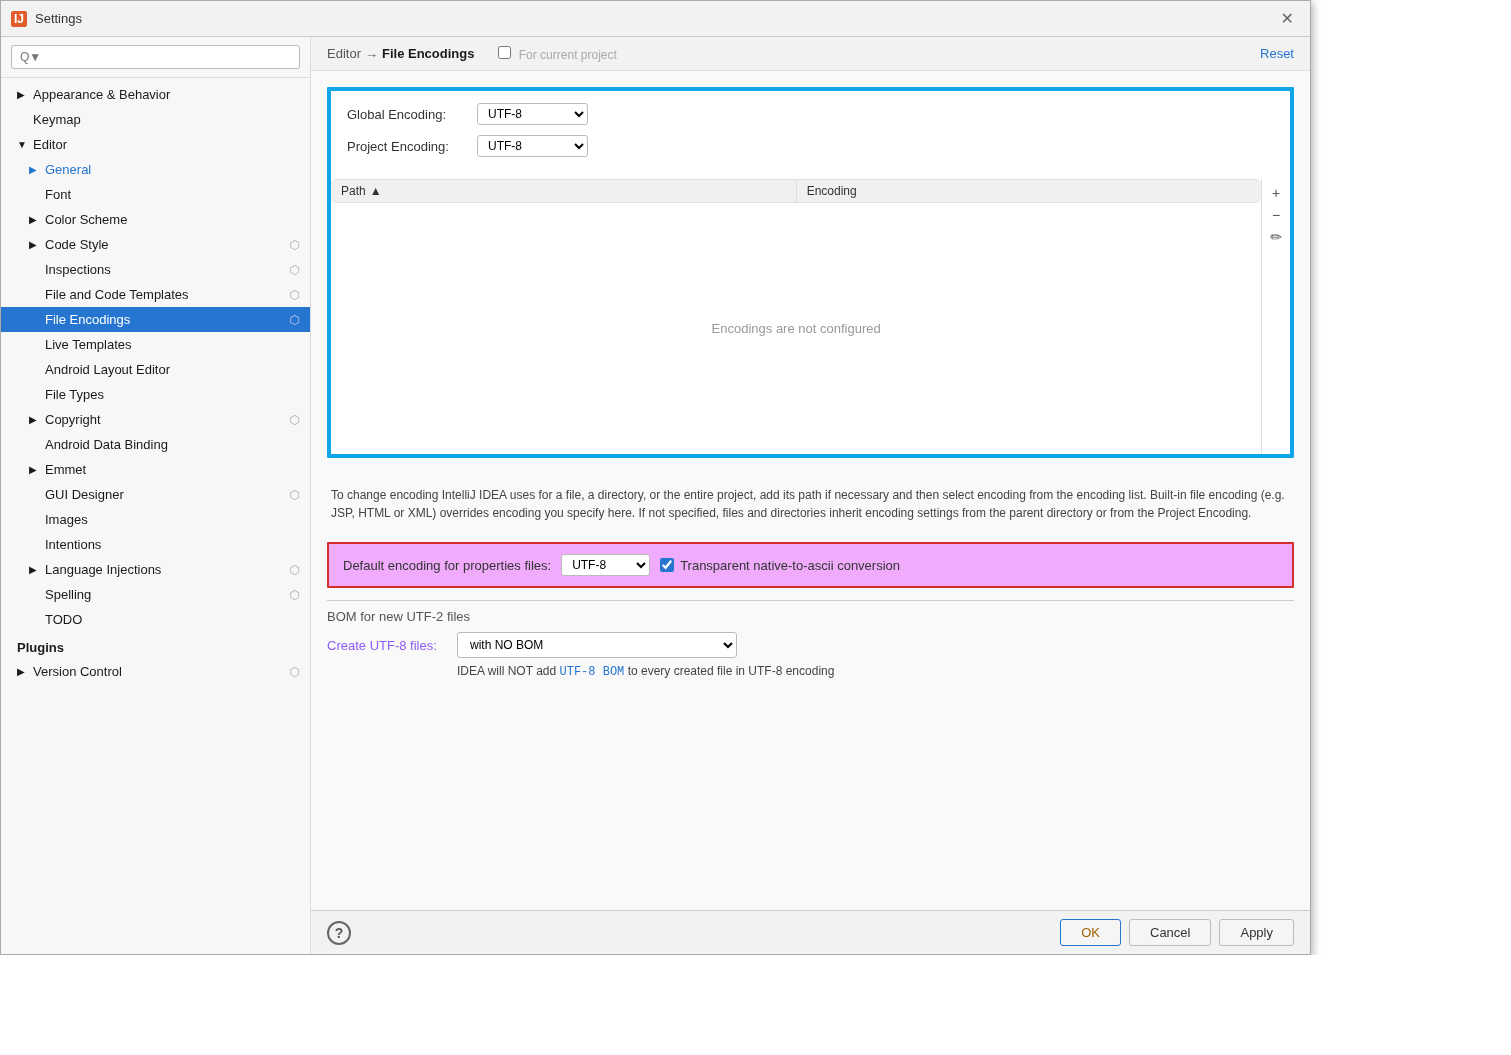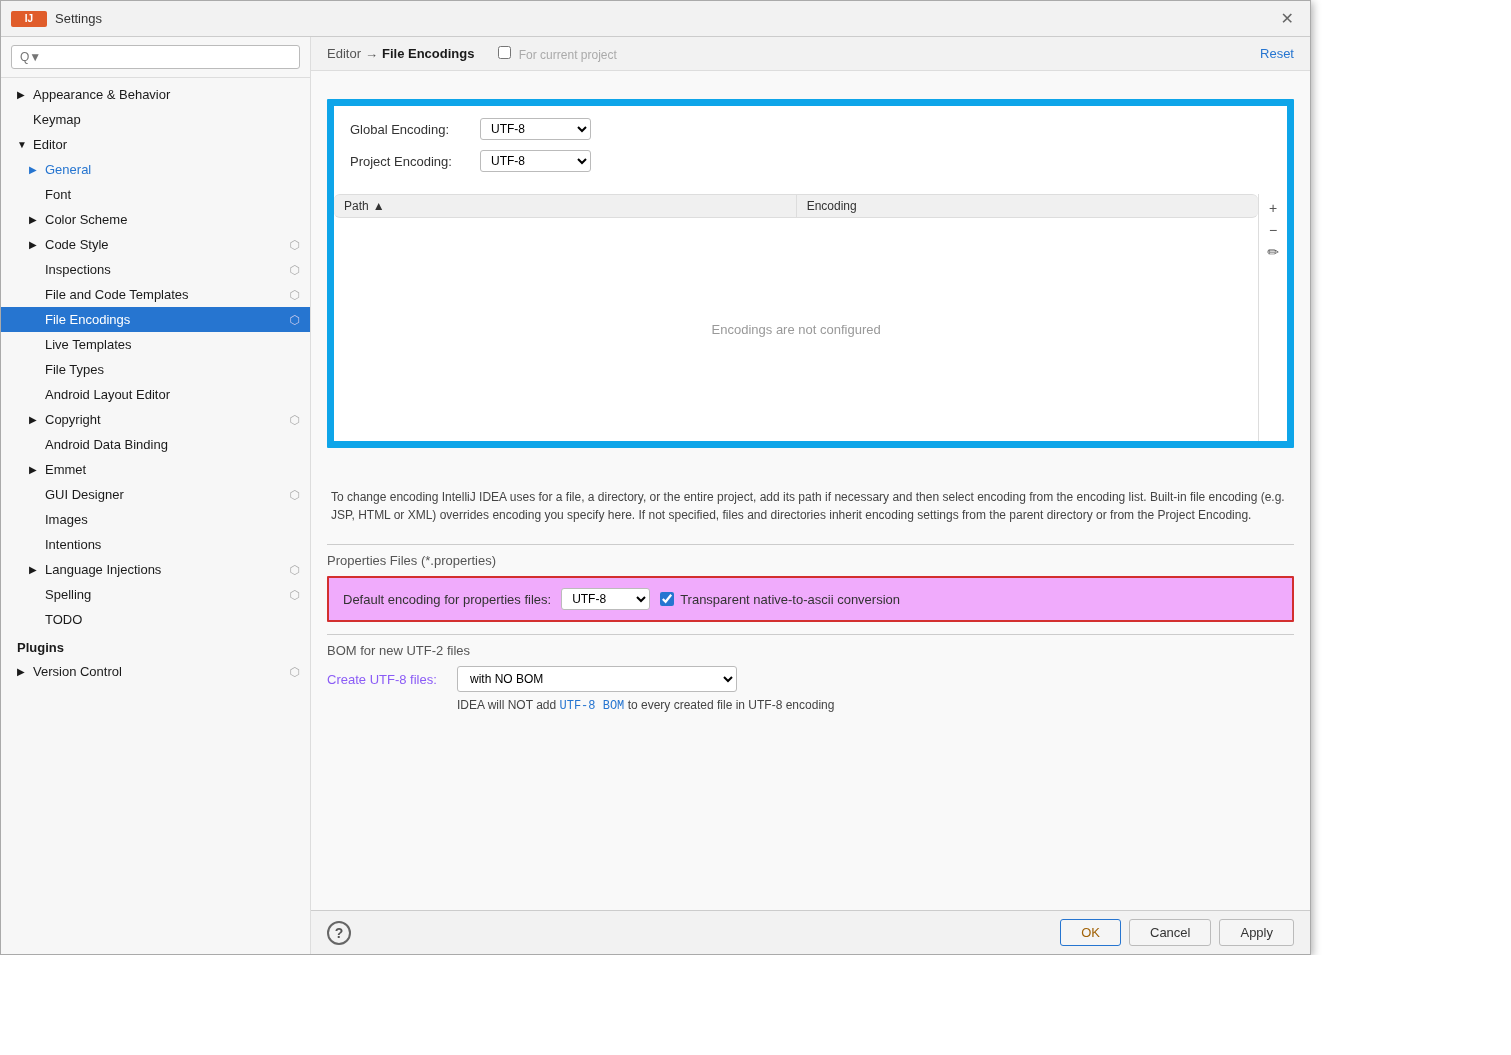--- a/index.html
+++ b/index.html
@@ -26,28 +26,28 @@
       border-bottom: 1px solid #ccc;
       padding: 6px 10px;
       height: 36px;
     }
     .title-bar-left {
       display: flex;
       align-items: center;
       gap: 8px;
     }
     .title-icon {
-      width: 36px;
+      width: 16px;
       height: 16px;
       background: #e05c2a;
       border-radius: 2px;
       display: flex;
       align-items: center;
       justify-content: center;
-      font-size: 10px;
+      font-size: 12px;
       color: #fff;
       font-weight: bold;
     }
     .title-text {
       font-size: 13px;
       color: #333;
     }
     .title-close {
       cursor: pointer;
       font-size: 16px;
@@ -151,22 +151,22 @@
       font-size: 13px;
       text-decoration: none;
     }
     .panel-body {
       flex: 1;
       overflow-y: auto;
       padding: 0;
     }
     
     .encoding-section {
-      border: 7px solid #0ea5e9;
-      margin: 28px 16px;
+      border: 4px solid #0ea5e9;
+      margin: 16px 16px;
       background: #fff;
       border-radius: 1px;
     }
     .encoding-fields {
       padding: 12px 16px;
     }
     .field-row {
       display: flex;
       align-items: center;
       margin-bottom: 10px;
@@ -219,21 +219,21 @@
     .icon-btn {
       border: none;
       background: none;
       cursor: pointer;
       font-size: 14px;
       color: #555;
       padding: 2px 4px;
       border-radius: 2px;
     }
     .table-body {
-      height: 223px;
+      height: 251px;
       display: flex;
       align-items: center;
       justify-content: center;
       color: #999;
       font-size: 13px;
     }
     .table-with-actions {
       display: flex;
     }
     .table-main {
@@ -433,26 +433,26 @@
           <span class="copy-icon">⬡</span>
         </div>
 
         <div class="nav-item indent1">
           <span class="arrow">&nbsp;</span>
           <span>Live Templates</span>
         </div>
 
         <div class="nav-item indent1">
           <span class="arrow">&nbsp;</span>
+          <span>Android Layout Editor</span>
+        </div>
+
+        <div class="nav-item indent1">
+          <span class="arrow">&nbsp;</span>
           <span>File Types</span>
-        </div>
-
-        <div class="nav-item indent1">
-          <span class="arrow">&nbsp;</span>
-          <span>Android Layout Editor</span>
         </div>
 
         <div class="nav-item indent1">
           <span class="arrow">▶</span>
           <span>Copyright</span>
           <span class="copy-icon">⬡</span>
         </div>
 
         <div class="nav-item indent1">
           <span class="arrow">&nbsp;</span>
@@ -565,21 +565,20 @@
               <button class="icon-btn">+</button>
               <button class="icon-btn">−</button>
               <button class="icon-btn">✏</button>
             </div>
           </div>
         </div>
 
         <div class="info-text">To change encoding IntelliJ IDEA uses for a file, a directory, or the entire project, add its path if necessary and then select encoding from the encoding list. Built-in file encoding (e.g. JSP, HTML or XML) overrides encoding you specify here. If not specified, files and directories inherit encoding settings from the parent directory or from the Project Encoding.</div>
 
         <div class="properties-section">
-          <div class="section-title-label" style="font-size:13px; color:#555; margin-bottom:8px; border-top: 1px solid #ccc; padding-top:8px;">Properties Files (*.properties)</div>
           <div class="properties-content">
             <span class="prop-label">Default encoding for properties files:</span>
             <select class="select-small">
               <option>UTF-8</option>
               <option>UTF-16</option>
             </select>
             <div class="checkbox-group">
               <input type="checkbox" class="checkbox-blue" checked="" style="">
               <span>Transparent native-to-ascii conversion</span>
             </div>

